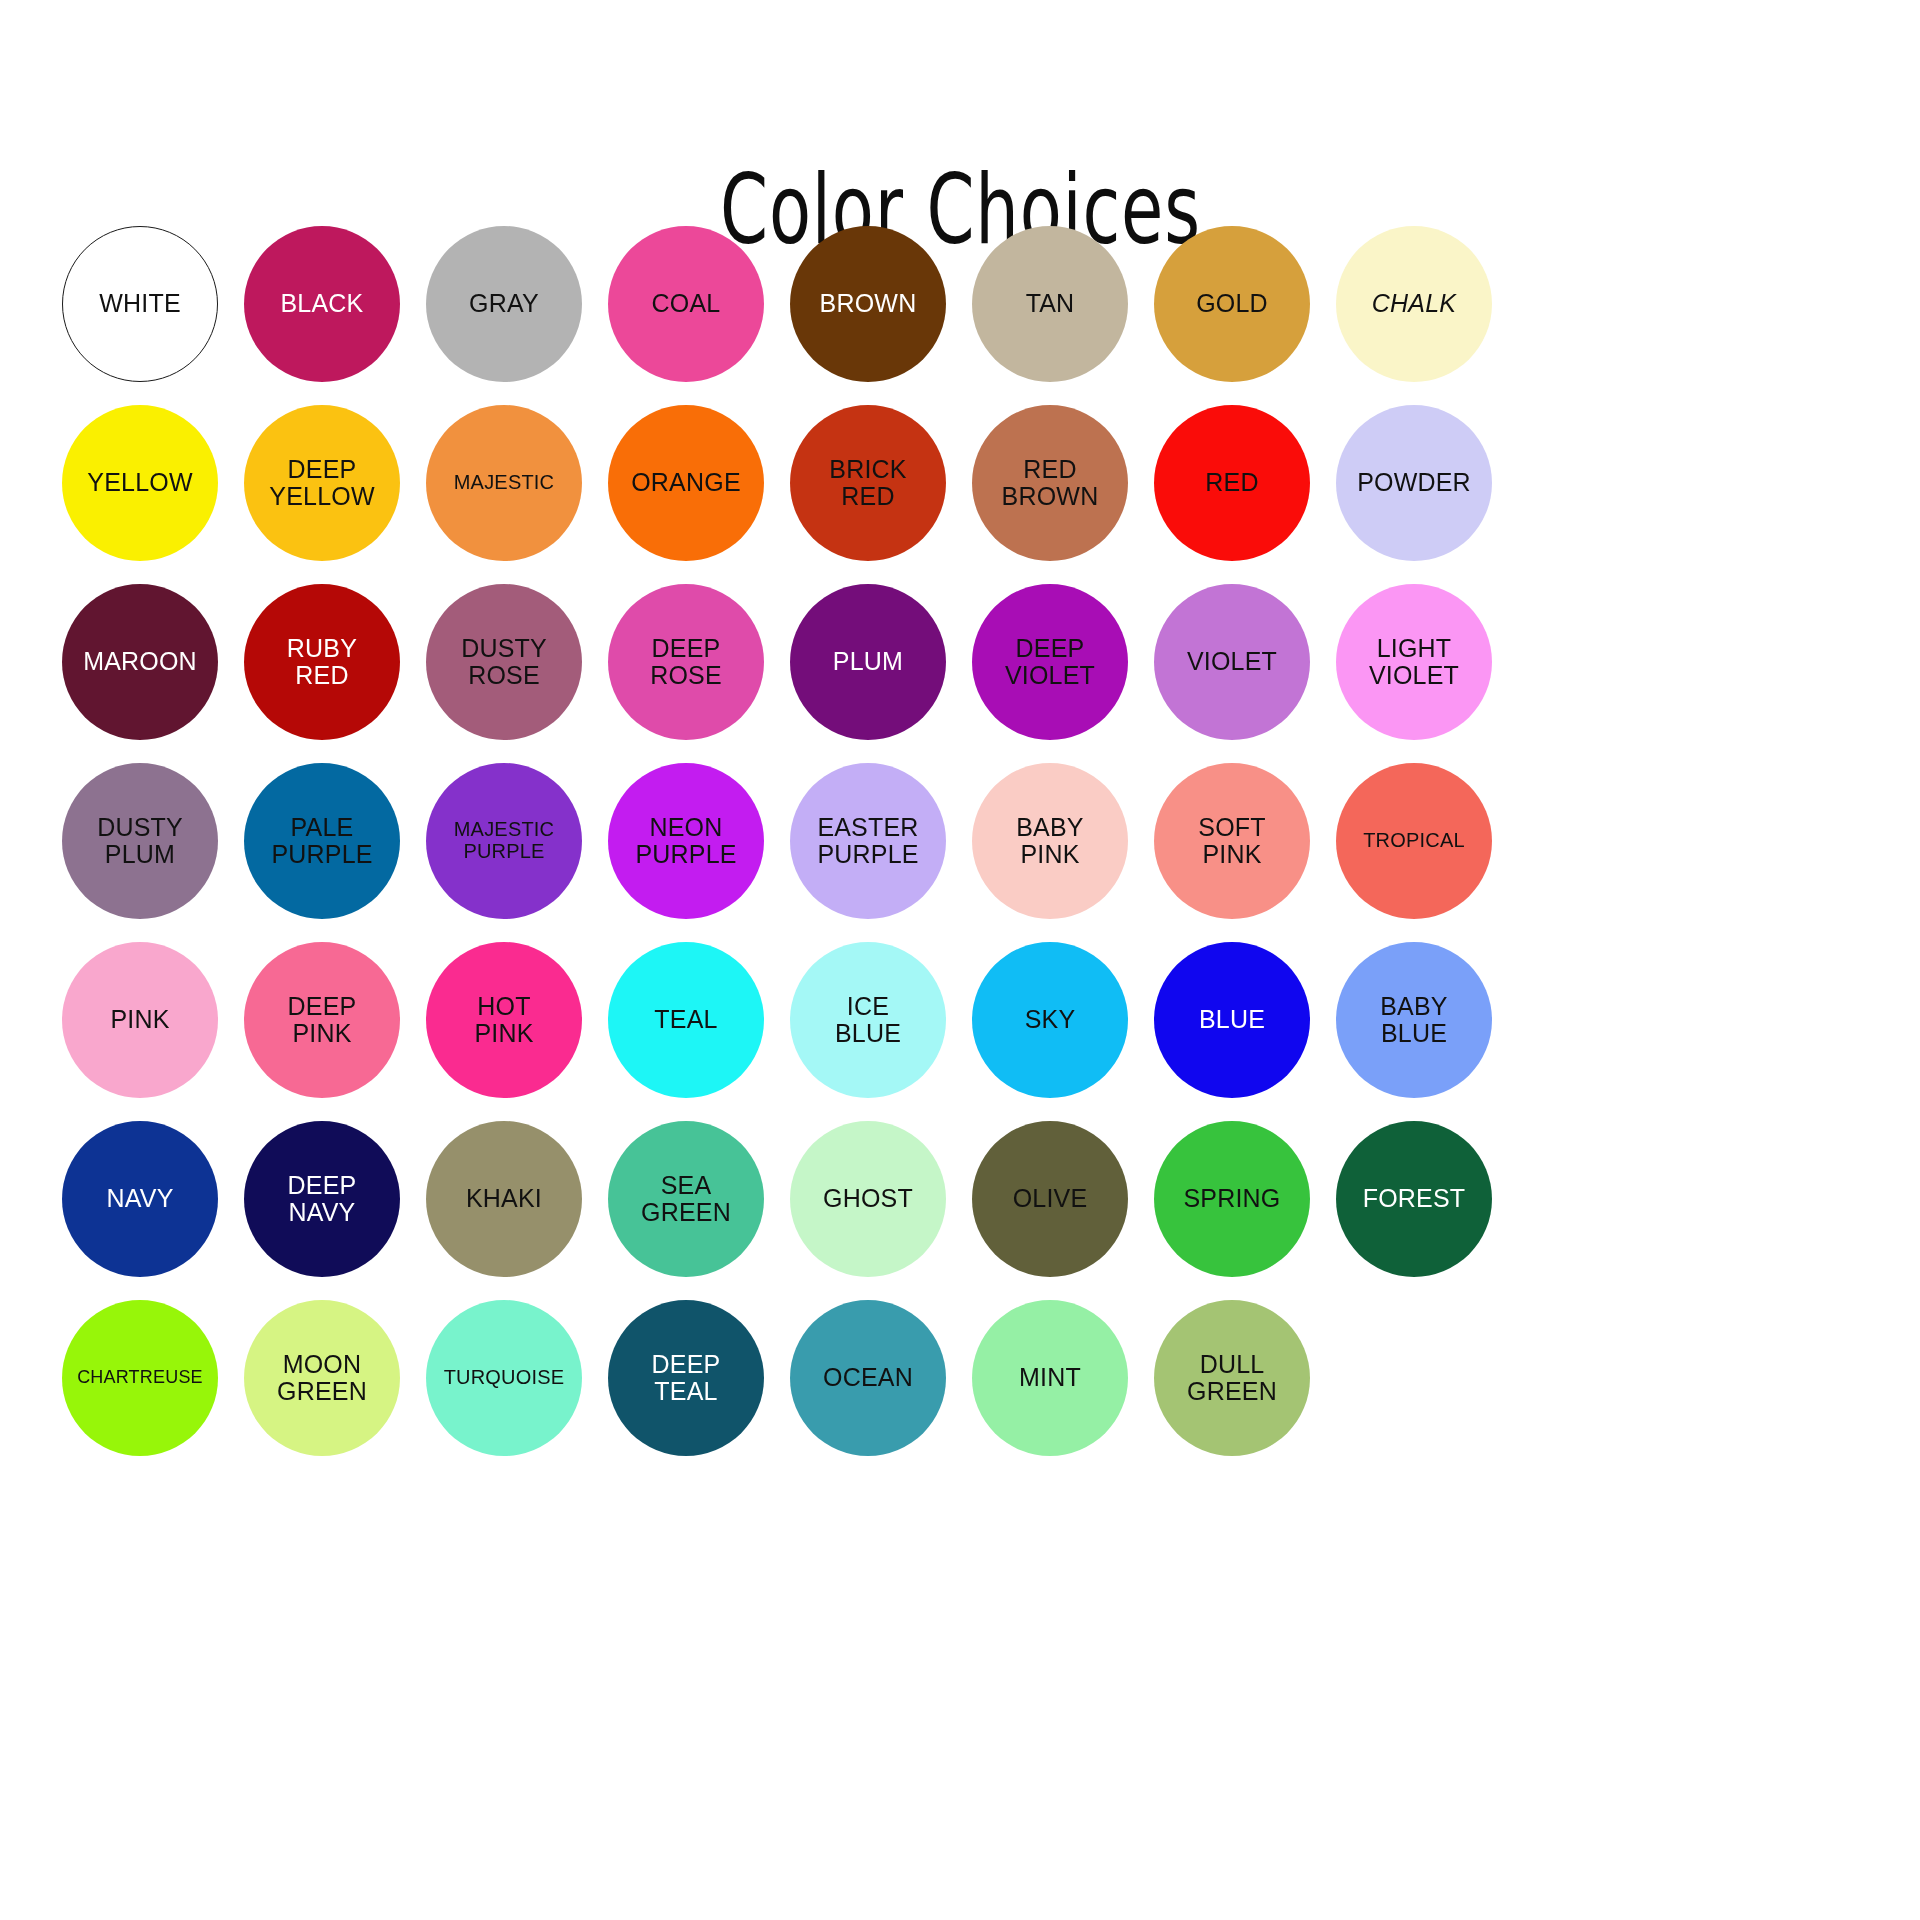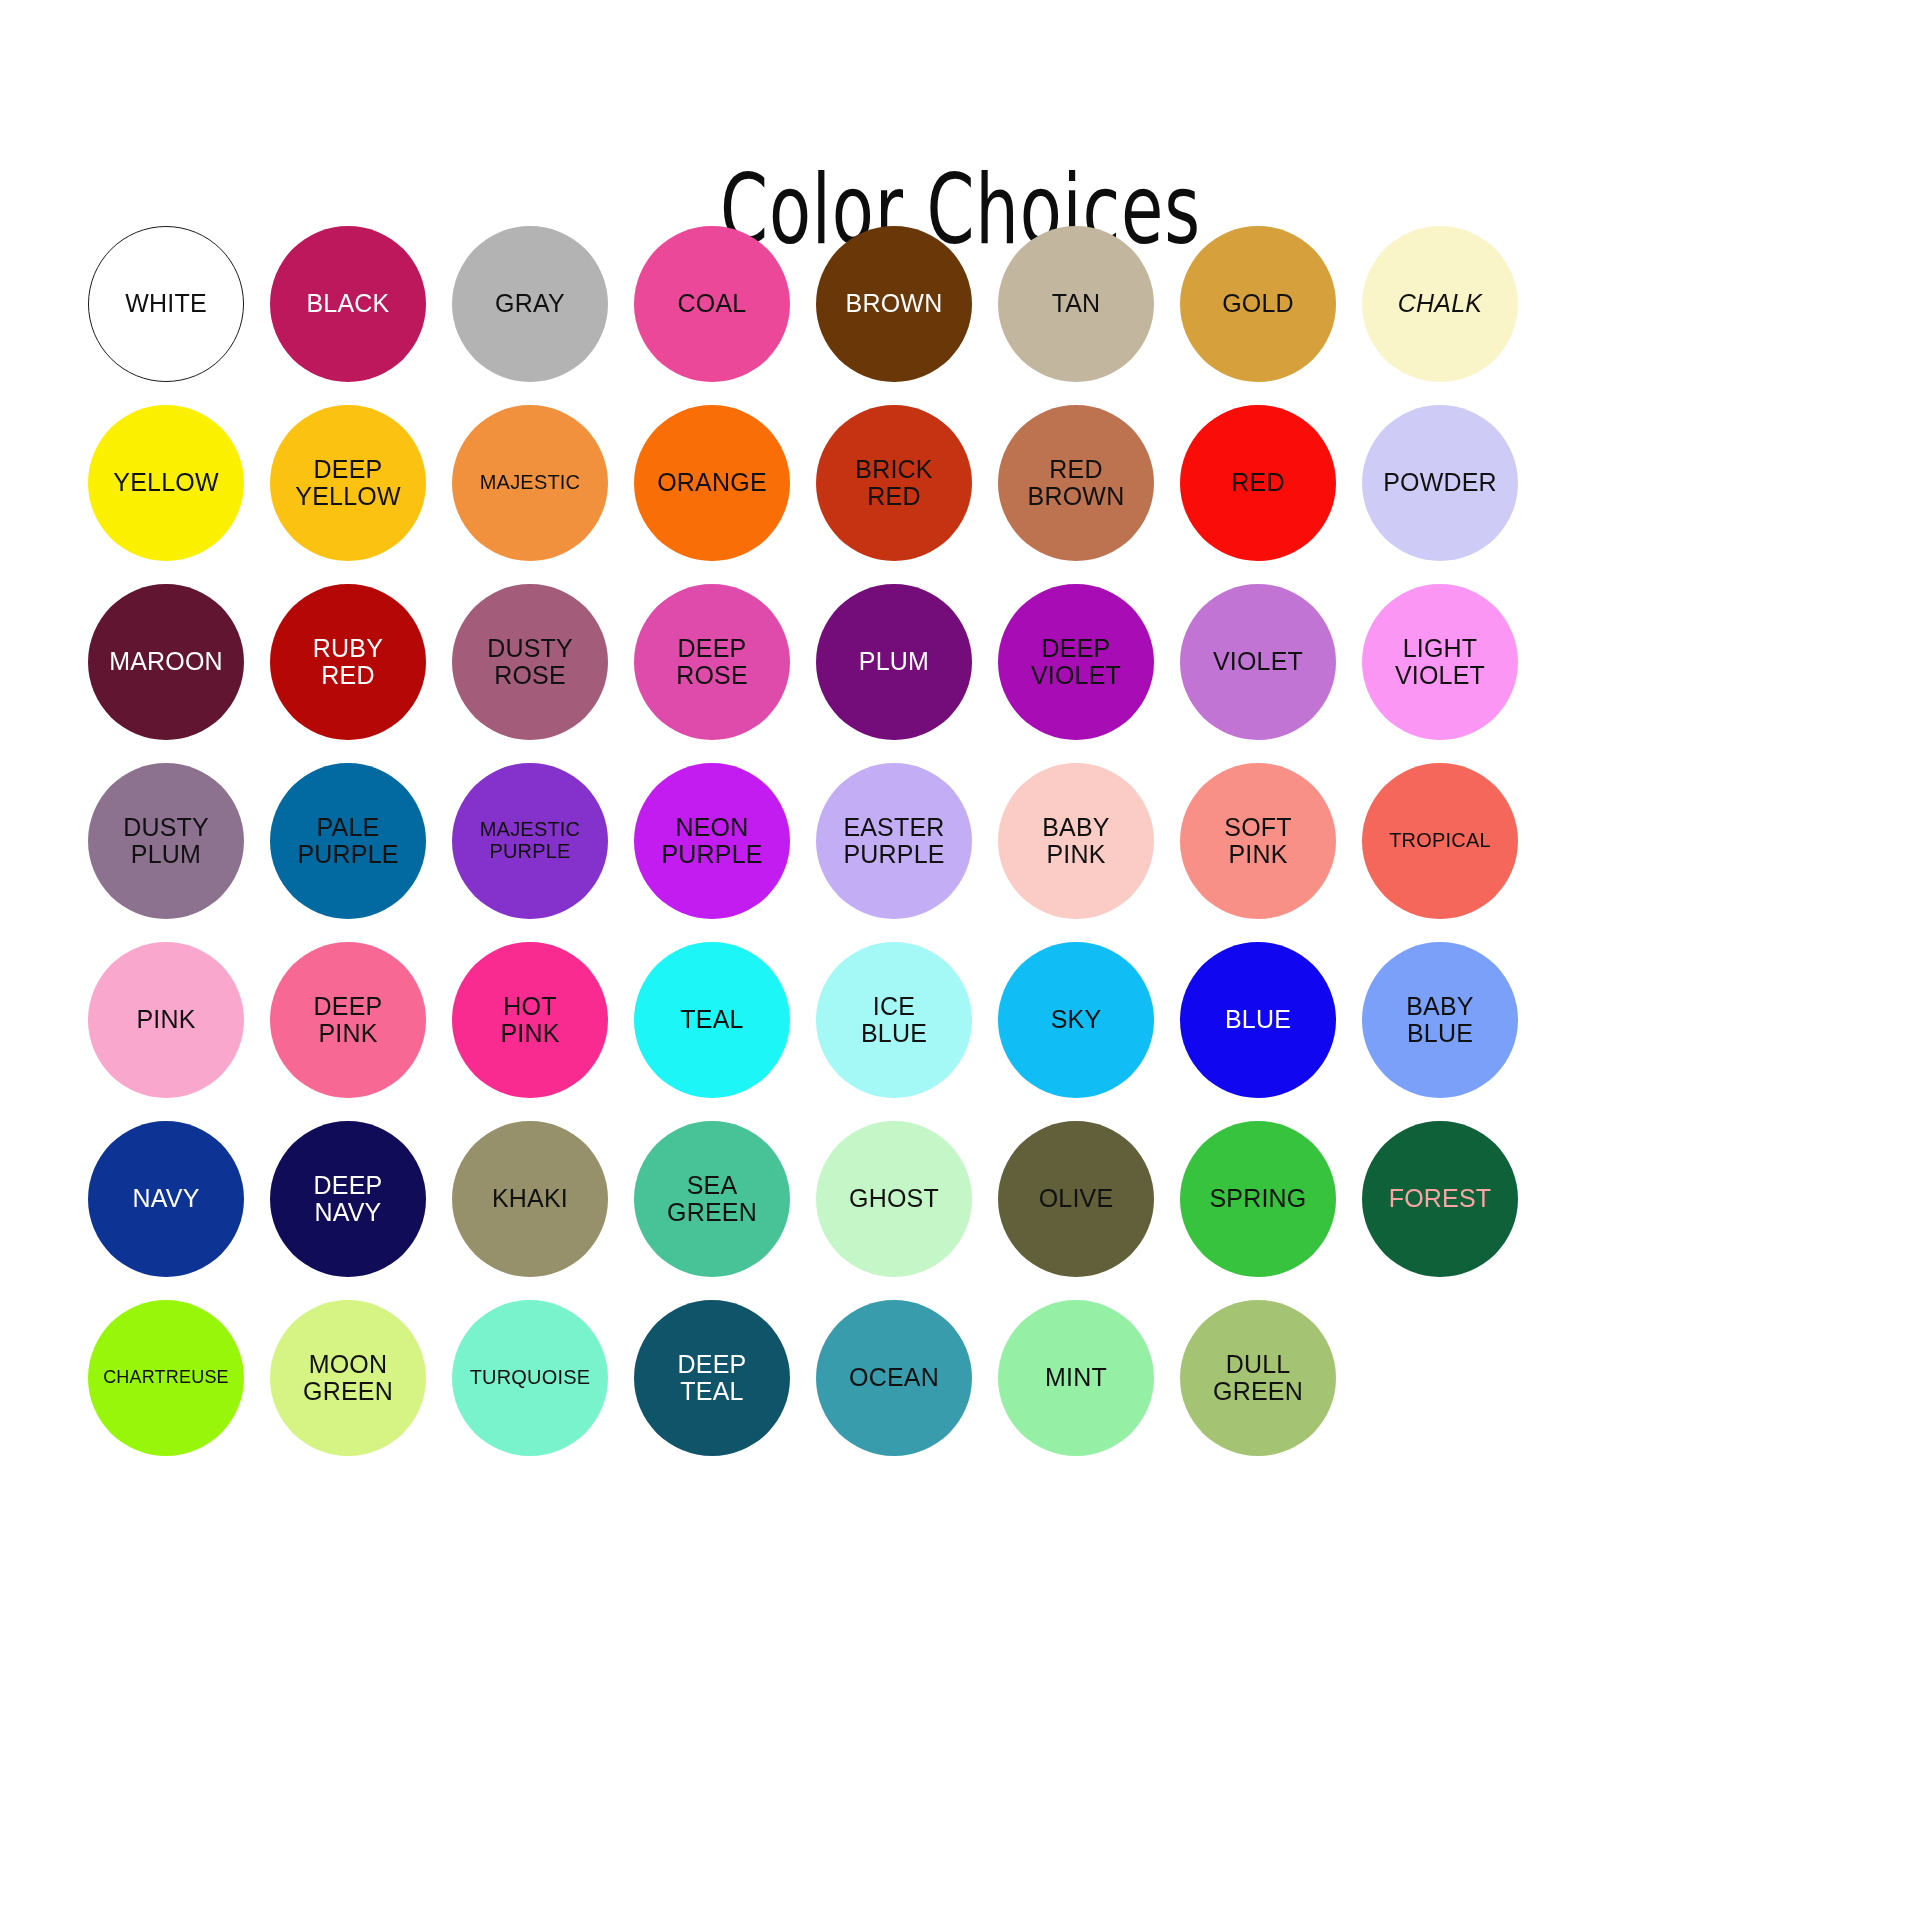--- a/index.html
+++ b/index.html
@@ -55,21 +55,21 @@
     column-gap: 0px;
     row-gap: 0px;
   }
 
   .swatch-cell {
     position: relative;
     width: 182px;
     height: 179px;
     display: flex;
     align-items: center;
-    justify-content: flex-end;
+    justify-content: flex-start;
   }
 
   .swatch {
     position: relative;
     width: 156px;
     height: 156px;
     border-radius: 50%;
     display: flex;
     align-items: center;
     justify-content: center;
@@ -359,21 +359,21 @@
           <span class="swatch-label" style="color: rgb(17, 17, 17);">OLIVE</span>
         </div>
       </div>
       <div class="swatch-cell">
         <div class="swatch" style="background: rgb(55, 195, 61);">
           <span class="swatch-label" style="color: rgb(17, 17, 17);">SPRING</span>
         </div>
       </div>
       <div class="swatch-cell">
         <div class="swatch" style="background: rgb(15, 97, 57);">
-          <span class="swatch-label" style="color: #fca5a5;">FOREST</span>
+          <span class="swatch-label" style="color: #ffffff;">FOREST</span>
         </div>
       </div>
       <div class="swatch-cell">
         <div class="swatch" style="background: rgb(151, 246, 9);">
           <span class="swatch-label xsmall" style="color: rgb(17, 17, 17);">CHARTREUSE</span>
         </div>
       </div>
       <div class="swatch-cell">
         <div class="swatch" style="background: rgb(214, 244, 131);">
           <span class="swatch-label" style="color: rgb(17, 17, 17);">MOON

